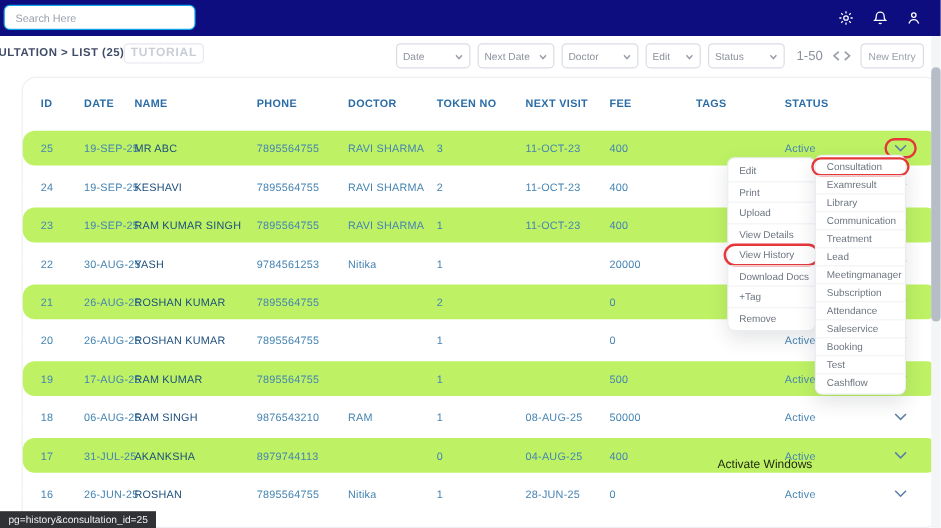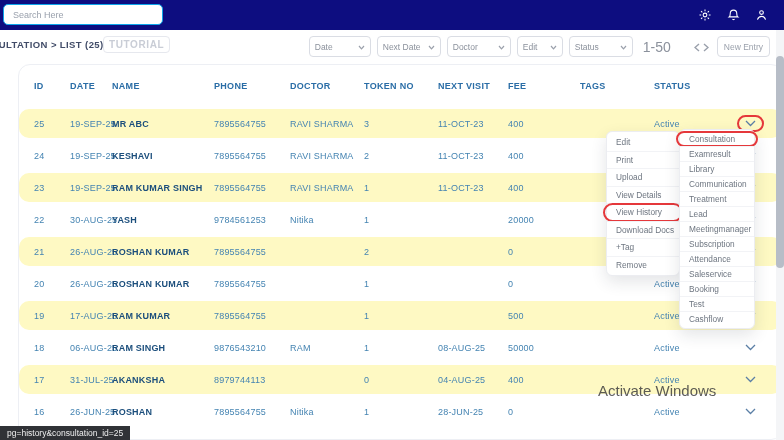--- a/index.html
+++ b/index.html
@@ -21,36 +21,36 @@
               letter-spacing:.4px;white-space:nowrap}
   .tutorial{position:absolute;left:103px;top:6px;border:1px solid #e6e8ee;border-radius:4px;
             padding:2px 5px;font-size:10px;font-weight:bold;color:#c9cdd6;letter-spacing:.6px}
   .filters{position:absolute;right:14px;top:6px;display:flex;align-items:center;gap:6px}
   .filter-select{height:19px;border:1px solid #dadde4;border-radius:4px;display:flex;align-items:center;
                  justify-content:space-between;padding:0 5px;font-size:8.5px;color:#8b919c;background:#fff;
                  white-space:nowrap}
   .filter-select:nth-child(1){width:50px}.filter-select:nth-child(2){width:52px}
   .filter-select:nth-child(3){width:52px}.filter-select:nth-child(4){width:34px}
   .filter-select:nth-child(5){width:52px}
-  .range{font-size:14px;color:#8b919c;margin:0 17px 0 4px;white-space:nowrap}
+  .range{font-size:11px;color:#8b919c;margin:0 2px 0 4px;white-space:nowrap}
   .pg-arrows{display:flex;gap:3px;align-items:center;margin-right:2px}
   .new-entry{height:19px;border:1px solid #dadde4;border-radius:4px;background:#fff;display:flex;
              align-items:center;padding:0 6px;font-size:8.5px;color:#9ba1ac;white-space:nowrap}
 
   
   .card{position:absolute;left:18px;top:64px;width:765px;height:376px;background:#fff;
         border:1px solid #edeff4;border-radius:12px;box-sizing:border-box}
   .thead{position:absolute;left:0;top:16px;right:0;display:flex;padding-left:15px}
   .thead .c{font-size:9px;font-weight:bold;color:#2a6da6;letter-spacing:.3px}
   .tbody{position:absolute;left:0;top:44px;right:0}
   .row{height:29px;margin:0 0 3px 0;border-radius:10px;display:flex;align-items:center;
        padding-left:15px;background:#fff}
-  .row.alt{background:#fef9c3}
+  .row.alt{background:#bef264}
   .row .c{font-size:9px;color:#4584b2;letter-spacing:.2px;white-space:nowrap;overflow:visible}
-  .row .c-name{font-weight:bold;color:#1b4e7c}
+  .row .c-name{font-weight:normal;color:#1b4e7c}
   .c-id{width:36px}.c-date{width:42px}.c-name{width:102px}.c-phone{width:76px}.c-doctor{width:74px}
   .c-token{width:74px}.c-next{width:70px}.c-fee{width:72px}.c-tags{width:74px}.c-status{width:76px}
   .c-chev{width:40px;display:flex;justify-content:center}
   .chev-box{position:relative;display:inline-flex;align-items:center;justify-content:center}
   .chev-box.circled::after{content:"";position:absolute;inset:-5px -8px;border:2px solid #e5383b;
                            border-radius:12px}
 
   
   .menu{position:absolute;background:#fff;border:1px solid #ecedf1;border-radius:6px;z-index:20;
         box-shadow:0 6px 16px rgba(30,40,60,.12);padding:2px 0}
@@ -59,21 +59,21 @@
   .menu-item{position:relative;font-size:8.3px;color:#6e7681;padding-left:9px;display:flex;
              align-items:center;white-space:nowrap}
   .context-menu .menu-item{height:16.5px}
   .module-menu .menu-item{height:14px}
   .menu-item + .menu-item{border-top:1px solid #f2f3f6}
   .menu-item.circled::after{content:"";position:absolute;left:-4px;right:-4px;top:-1px;bottom:-1px;
                             border:2px solid #e5383b;border-radius:11px}
 
   
   .wm{position:absolute;left:598px;top:382px;z-index:40;pointer-events:none}
-  .wm1{font-size:15px;color:#404040;opacity:.85}
+  .wm1{font-size:10px;color:#000000;opacity:.85}
   .wm2{font-size:9.5px;color:#aaaeb5;opacity:.85;margin-top:3px}
   .status-tip{position:absolute;left:0;top:426px;height:14px;line-height:14px;background:#303236;
               color:#efefef;font-size:8.5px;padding:0 7px;z-index:60;white-space:nowrap}
   .scroll-track{position:absolute;right:0;top:30px;width:8px;height:410px;background:#f4f5f7;z-index:30}
   .scroll-thumb{position:absolute;right:0;top:26px;width:8px;height:212px;background:#b7bdc7;border-radius:4px}
 </style>
 </head>
 <body>
 
 <div class="topbar">

